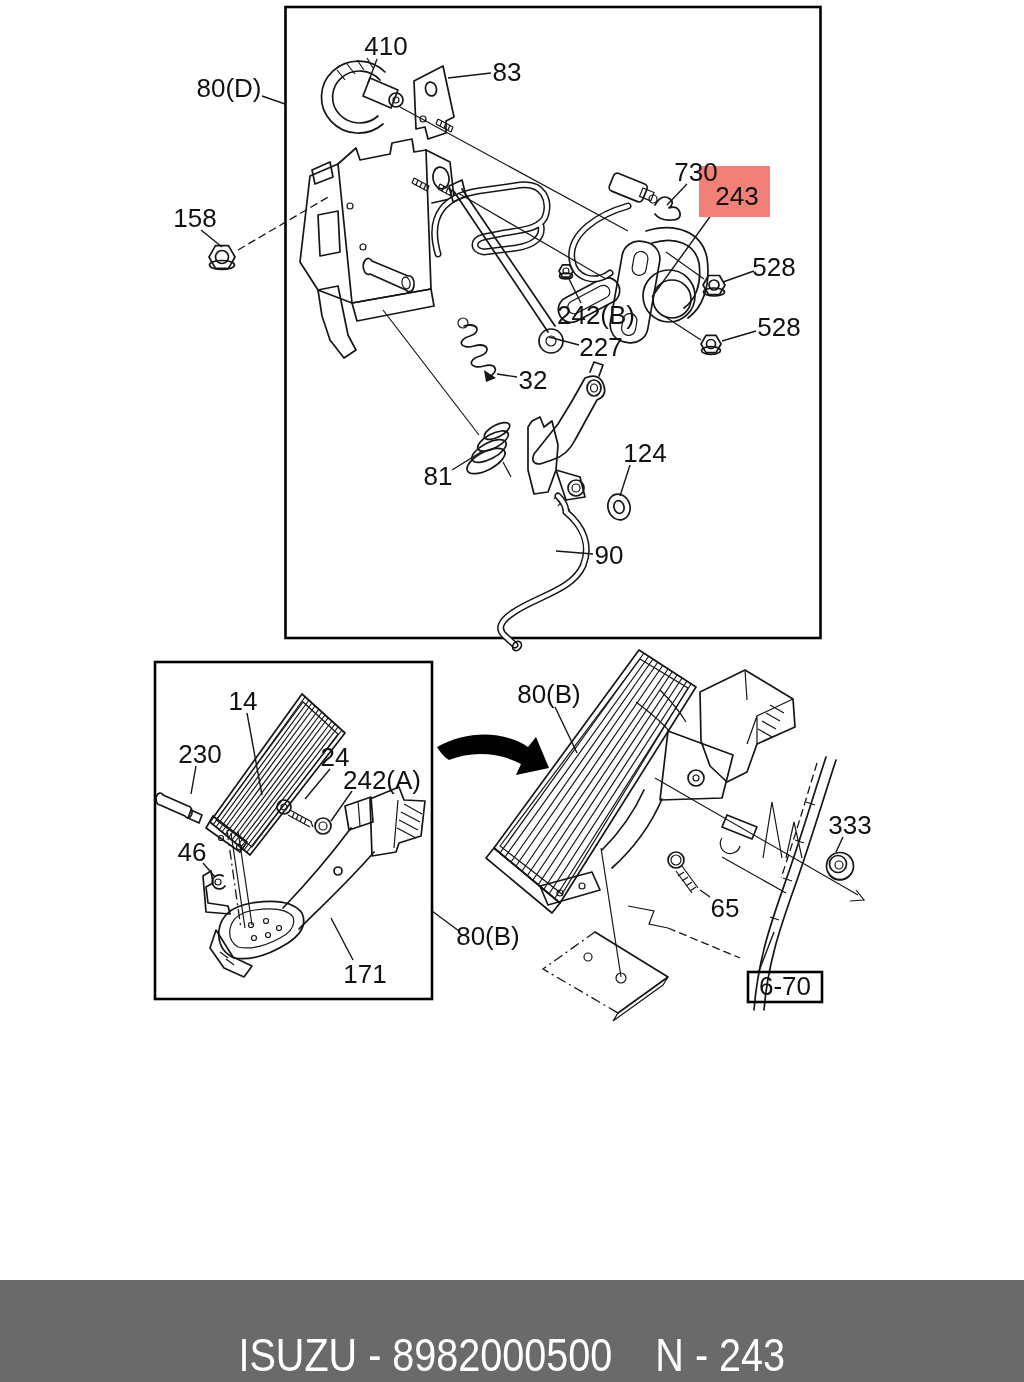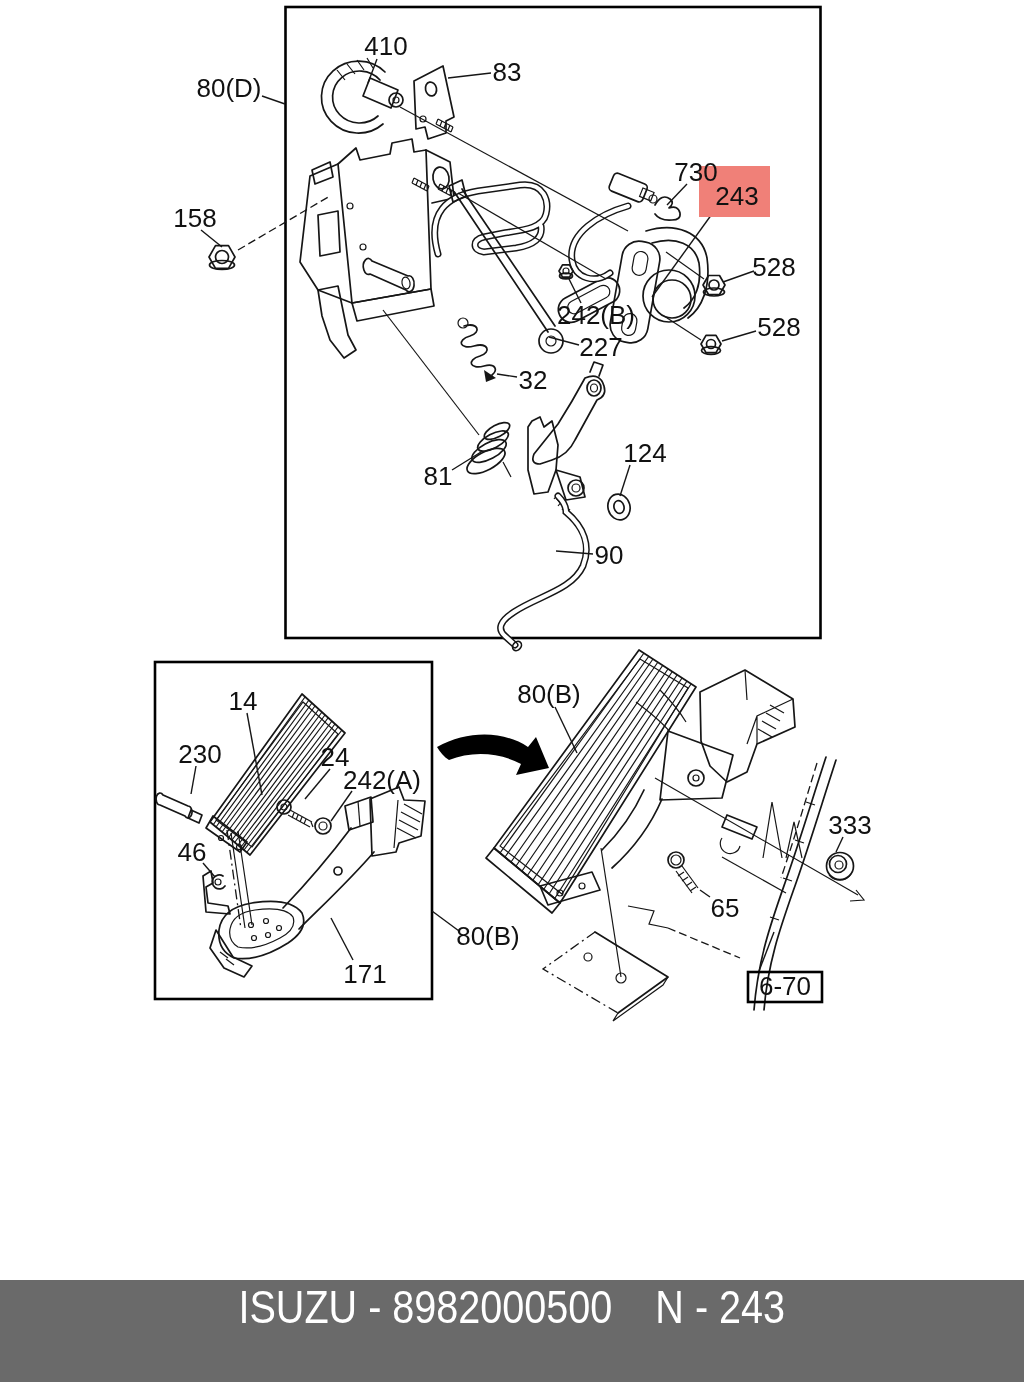--- a/index.html
+++ b/index.html
@@ -8,21 +8,21 @@
   .part{stroke:#161616;stroke-width:1.7;fill:none;stroke-linejoin:round;stroke-linecap:round;}
   .thin{stroke:#161616;stroke-width:1.2;fill:none;}
   .leader{stroke:#161616;stroke-width:1.4;fill:none;}
   .wire{stroke:#161616;stroke-width:7;fill:none;stroke-linecap:round;}
   .wirein{stroke:#ffffff;stroke-width:4;fill:none;stroke-linecap:round;}
   .lbl{font-family:"Liberation Sans",sans-serif;font-size:26px;fill:#111;text-anchor:middle;}
   .box{fill:none;stroke:#000;stroke-width:2.6;}
   .dash{stroke:#161616;stroke-width:1.3;fill:none;stroke-dasharray:8 4;}
   .dashdot{stroke:#161616;stroke-width:1.3;fill:none;stroke-dasharray:10 4 2 4;}
   #footer{position:absolute;left:0;top:1280px;width:1024px;height:102px;background:#6a6a6a;
-          display:flex;align-items:flex-start;justify-content:center;}
+          display:flex;align-items:flex-end;justify-content:center;}
   #footer .row{display:flex;gap:50px;transform:scaleX(0.86);transform-origin:center;
           color:#ffffff;font-size:46px;white-space:nowrap;}
 </style>
 </head>
 <body>
 
 <svg id="diagram" width="1024" height="1280" viewBox="0 0 1024 1280">
 
   <rect class="box" x="285.5" y="7" width="535" height="631"></rect>
   <rect class="box" x="155" y="662" width="277" height="337"></rect>

